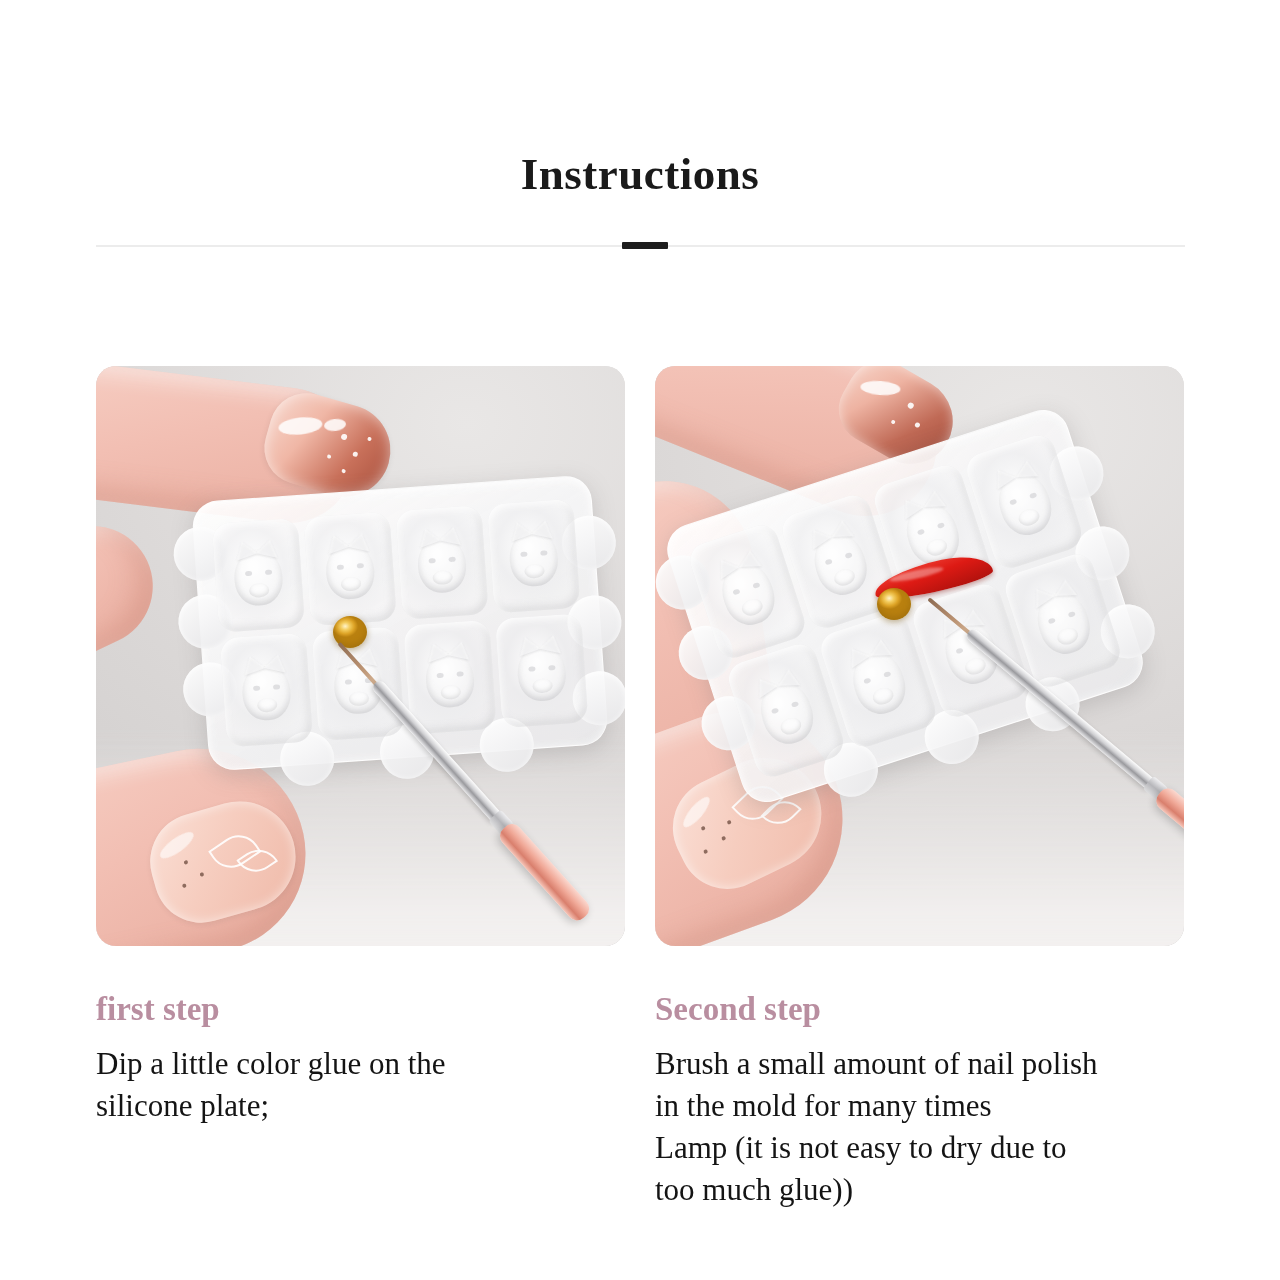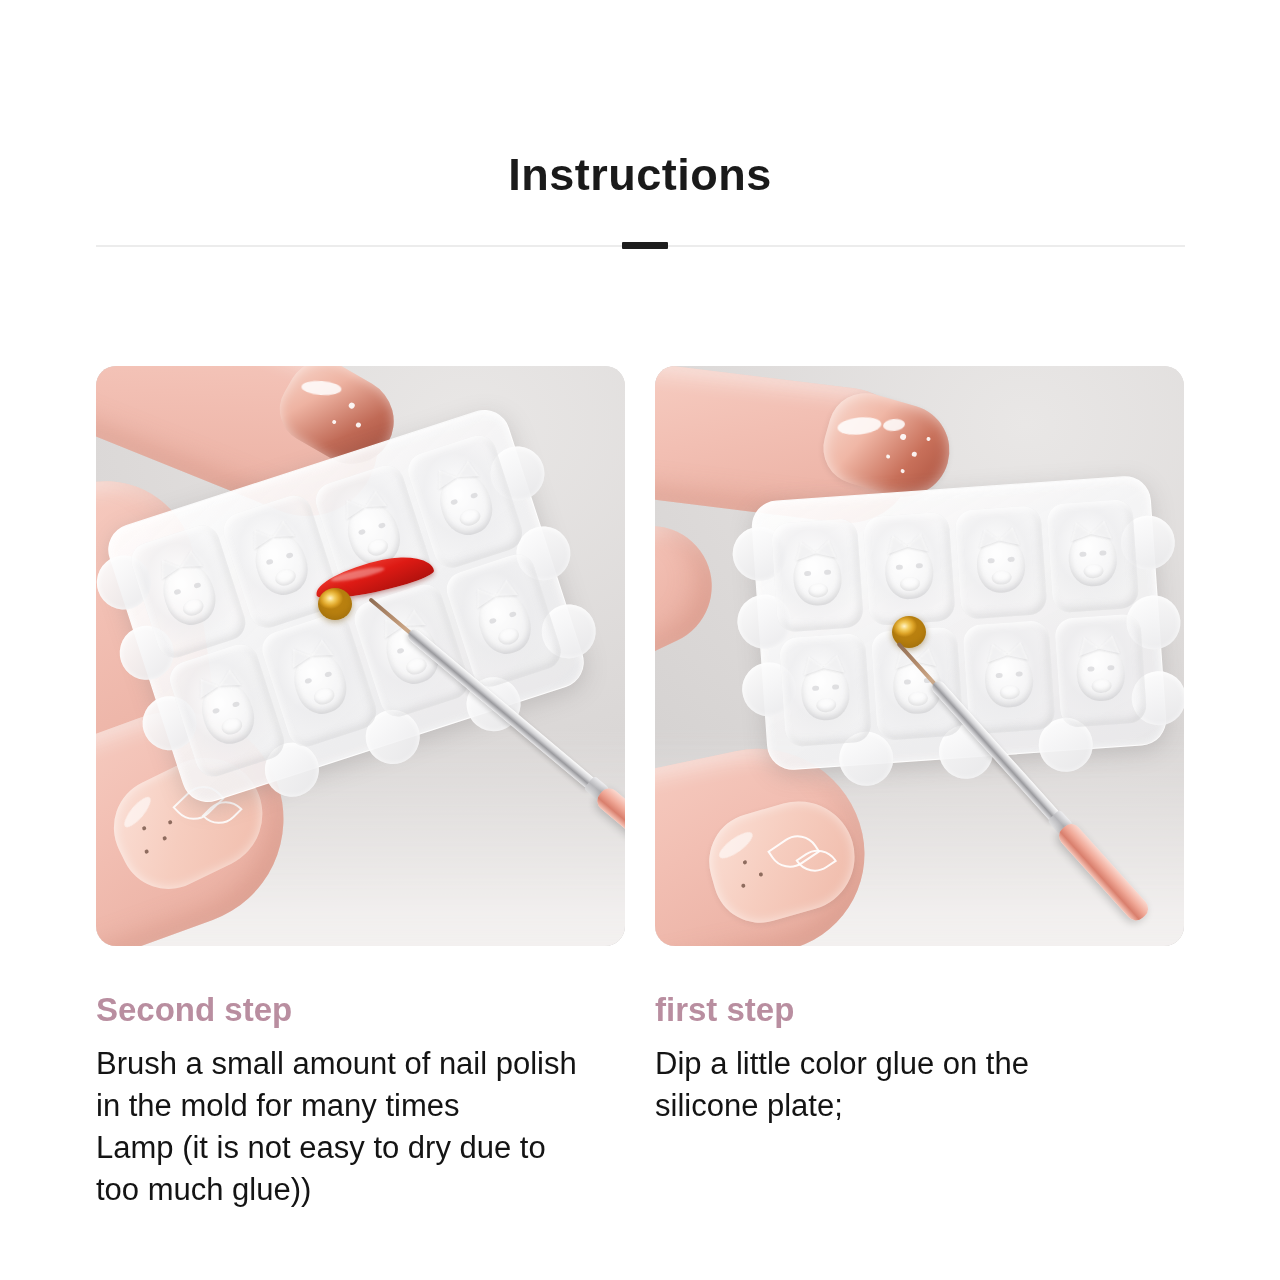--- a/index.html
+++ b/index.html
@@ -10,20 +10,21 @@
     background: #ffffff;
     font-family: "Liberation Sans", sans-serif;
     overflow: hidden;
   }
 
   .page {
     position: relative;
     width: 1172px;
     height: 1280px;
     background: #ffffff;
+    font-family: Liberation Serif, serif;
   }
 
   
   .header {
     position: absolute;
     top: 150px;
     left: 0;
     width: 1280px;
     text-align: center;
   }
@@ -422,20 +423,150 @@
   <div class="header">
     <div class="page-title">Instructions</div>
   </div>
 
   <div class="divider-wrap">
     <div class="divider-line"></div>
     <div class="divider-dash"></div>
   </div>
 
   <div class="steps">
+
+    <div class="step">
+
+      <div class="photo">
+        <div class="backdrop"></div>
+
+        <div class="finger p1-finger-top"></div>
+        <div class="p1-nail-top">
+          <div class="gloss" style="left:8px;  top:26px; width:44px; height:17px; transform:rotate(-22deg);"></div>
+          <div class="gloss" style="left:52px; top:18px; width:22px; height:12px; transform:rotate(-22deg);"></div>
+          <div class="sparkle" style="left:72px; top:30px; width:6px;  height:6px;"></div>
+          <div class="sparkle" style="left:88px; top:44px; width:5px;  height:5px;"></div>
+          <div class="sparkle" style="left:64px; top:54px; width:4px;  height:4px;"></div>
+          <div class="sparkle" style="left:98px; top:26px; width:4px;  height:4px;"></div>
+          <div class="sparkle" style="left:82px; top:64px; width:4px;  height:4px;"></div>
+        </div>
+
+        <div class="finger p1-finger-left"></div>
+
+        <div class="finger p1-thumb"></div>
+        <div class="p1-nail-thumb">
+          <div class="leaf-deco" style="left:64px; top:34px;"></div>
+          <div class="leaf-deco" style="left:88px; top:52px; width:34px; height:24px;"></div>
+          <div class="speck" style="left:34px; top:44px;"></div>
+          <div class="speck" style="left:46px; top:60px;"></div>
+          <div class="speck" style="left:26px; top:66px;"></div>
+          <div class="gloss" style="left:12px; top:20px; width:40px; height:14px; transform:rotate(-20deg); opacity:.7;"></div>
+        </div>
+
+        <div class="mold mold-1">
+          <div class="scallop" style="left:-22px;  top:24px;"></div>
+          <div class="scallop" style="left:-22px;  top:92px;"></div>
+          <div class="scallop" style="left:-22px;  top:160px;"></div>
+          <div class="scallop" style="right:-22px; top:40px;"></div>
+          <div class="scallop" style="right:-22px; top:120px;"></div>
+          <div class="scallop" style="right:-22px; top:196px;"></div>
+          <div class="scallop" style="left:70px;   bottom:-22px;"></div>
+          <div class="scallop" style="left:170px;  bottom:-22px;"></div>
+          <div class="scallop" style="left:270px;  bottom:-22px;"></div>
+
+          <div class="cavity-grid">
+            <div class="cavity">
+              <div class="cat-head">
+                  <span class="ear l"></span>
+                  <span class="ear r"></span>
+                  <span class="eye l"></span>
+                  <span class="eye r"></span>
+                  <span class="muzzle"></span>
+                </div>
+            </div>
+            <div class="cavity">
+              <div class="cat-head">
+                  <span class="ear l"></span>
+                  <span class="ear r"></span>
+                  <span class="eye l"></span>
+                  <span class="eye r"></span>
+                  <span class="muzzle"></span>
+                </div>
+            </div>
+            <div class="cavity">
+              <div class="cat-head">
+                  <span class="ear l"></span>
+                  <span class="ear r"></span>
+                  <span class="eye l"></span>
+                  <span class="eye r"></span>
+                  <span class="muzzle"></span>
+                </div>
+            </div>
+            <div class="cavity">
+              <div class="cat-head">
+                  <span class="ear l"></span>
+                  <span class="ear r"></span>
+                  <span class="eye l"></span>
+                  <span class="eye r"></span>
+                  <span class="muzzle"></span>
+                </div>
+            </div>
+            <div class="cavity">
+              <div class="cat-head">
+                  <span class="ear l"></span>
+                  <span class="ear r"></span>
+                  <span class="eye l"></span>
+                  <span class="eye r"></span>
+                  <span class="muzzle"></span>
+                </div>
+            </div>
+            <div class="cavity">
+              <div class="cat-head">
+                  <span class="ear l"></span>
+                  <span class="ear r"></span>
+                  <span class="eye l"></span>
+                  <span class="eye r"></span>
+                  <span class="muzzle"></span>
+                </div>
+            </div>
+            <div class="cavity">
+              <div class="cat-head">
+                  <span class="ear l"></span>
+                  <span class="ear r"></span>
+                  <span class="eye l"></span>
+                  <span class="eye r"></span>
+                  <span class="muzzle"></span>
+                </div>
+            </div>
+            <div class="cavity">
+              <div class="cat-head">
+                  <span class="ear l"></span>
+                  <span class="ear r"></span>
+                  <span class="eye l"></span>
+                  <span class="eye r"></span>
+                  <span class="muzzle"></span>
+                </div>
+            </div>
+          </div>
+        </div>
+
+        <div class="glue-bead" style="left:237px; top:250px;"></div>
+
+        <div class="brush" style="left:250px; top:276px; transform:rotate(48deg);">
+          <div class="brush-tip" style="left:-4px; top:4px;"></div>
+          <div class="brush-shaft" style="left:50px; top:-1px; width:185px;"></div>
+          <div class="brush-ferrule" style="left:228px; top:-3px;"></div>
+          <div class="brush-handle" style="left:244px; top:-5px; width:120px;"></div>
+        </div>
+      </div>
+
+      <div class="step-heading">first step</div>
+      <div class="step-body">Dip a little color glue on the
+silicone plate;</div>
+    </div>
 
     <div class="step">
 
       <div class="photo">
         <div class="backdrop"></div>
 
         <div class="finger p2-finger-top"></div>
         <div class="p2-nail-top">
           <div class="gloss" style="left:10px; top:22px; width:40px; height:14px; transform:rotate(-26deg);"></div>
           <div class="sparkle" style="left:62px; top:26px; width:6px; height:6px;"></div>
@@ -553,144 +684,14 @@
         </div>
       </div>
 
       <div class="step-heading">Second step</div>
       <div class="step-body">Brush a small amount of nail polish
 in the mold for many times
 Lamp (it is not easy to dry due to
 too much glue))</div>
     </div>
 
-    <div class="step">
-
-      <div class="photo">
-        <div class="backdrop"></div>
-
-        <div class="finger p1-finger-top"></div>
-        <div class="p1-nail-top">
-          <div class="gloss" style="left:8px;  top:26px; width:44px; height:17px; transform:rotate(-22deg);"></div>
-          <div class="gloss" style="left:52px; top:18px; width:22px; height:12px; transform:rotate(-22deg);"></div>
-          <div class="sparkle" style="left:72px; top:30px; width:6px;  height:6px;"></div>
-          <div class="sparkle" style="left:88px; top:44px; width:5px;  height:5px;"></div>
-          <div class="sparkle" style="left:64px; top:54px; width:4px;  height:4px;"></div>
-          <div class="sparkle" style="left:98px; top:26px; width:4px;  height:4px;"></div>
-          <div class="sparkle" style="left:82px; top:64px; width:4px;  height:4px;"></div>
-        </div>
-
-        <div class="finger p1-finger-left"></div>
-
-        <div class="finger p1-thumb"></div>
-        <div class="p1-nail-thumb">
-          <div class="leaf-deco" style="left:64px; top:34px;"></div>
-          <div class="leaf-deco" style="left:88px; top:52px; width:34px; height:24px;"></div>
-          <div class="speck" style="left:34px; top:44px;"></div>
-          <div class="speck" style="left:46px; top:60px;"></div>
-          <div class="speck" style="left:26px; top:66px;"></div>
-          <div class="gloss" style="left:12px; top:20px; width:40px; height:14px; transform:rotate(-20deg); opacity:.7;"></div>
-        </div>
-
-        <div class="mold mold-1">
-          <div class="scallop" style="left:-22px;  top:24px;"></div>
-          <div class="scallop" style="left:-22px;  top:92px;"></div>
-          <div class="scallop" style="left:-22px;  top:160px;"></div>
-          <div class="scallop" style="right:-22px; top:40px;"></div>
-          <div class="scallop" style="right:-22px; top:120px;"></div>
-          <div class="scallop" style="right:-22px; top:196px;"></div>
-          <div class="scallop" style="left:70px;   bottom:-22px;"></div>
-          <div class="scallop" style="left:170px;  bottom:-22px;"></div>
-          <div class="scallop" style="left:270px;  bottom:-22px;"></div>
-
-          <div class="cavity-grid">
-            <div class="cavity">
-              <div class="cat-head">
-                  <span class="ear l"></span>
-                  <span class="ear r"></span>
-                  <span class="eye l"></span>
-                  <span class="eye r"></span>
-                  <span class="muzzle"></span>
-                </div>
-            </div>
-            <div class="cavity">
-              <div class="cat-head">
-                  <span class="ear l"></span>
-                  <span class="ear r"></span>
-                  <span class="eye l"></span>
-                  <span class="eye r"></span>
-                  <span class="muzzle"></span>
-                </div>
-            </div>
-            <div class="cavity">
-              <div class="cat-head">
-                  <span class="ear l"></span>
-                  <span class="ear r"></span>
-                  <span class="eye l"></span>
-                  <span class="eye r"></span>
-                  <span class="muzzle"></span>
-                </div>
-            </div>
-            <div class="cavity">
-              <div class="cat-head">
-                  <span class="ear l"></span>
-                  <span class="ear r"></span>
-                  <span class="eye l"></span>
-                  <span class="eye r"></span>
-                  <span class="muzzle"></span>
-                </div>
-            </div>
-            <div class="cavity">
-              <div class="cat-head">
-                  <span class="ear l"></span>
-                  <span class="ear r"></span>
-                  <span class="eye l"></span>
-                  <span class="eye r"></span>
-                  <span class="muzzle"></span>
-                </div>
-            </div>
-            <div class="cavity">
-              <div class="cat-head">
-                  <span class="ear l"></span>
-                  <span class="ear r"></span>
-                  <span class="eye l"></span>
-                  <span class="eye r"></span>
-                  <span class="muzzle"></span>
-                </div>
-            </div>
-            <div class="cavity">
-              <div class="cat-head">
-                  <span class="ear l"></span>
-                  <span class="ear r"></span>
-                  <span class="eye l"></span>
-                  <span class="eye r"></span>
-                  <span class="muzzle"></span>
-                </div>
-            </div>
-            <div class="cavity">
-              <div class="cat-head">
-                  <span class="ear l"></span>
-                  <span class="ear r"></span>
-                  <span class="eye l"></span>
-                  <span class="eye r"></span>
-                  <span class="muzzle"></span>
-                </div>
-            </div>
-          </div>
-        </div>
-
-        <div class="glue-bead" style="left:237px; top:250px;"></div>
-
-        <div class="brush" style="left:250px; top:276px; transform:rotate(48deg);">
-          <div class="brush-tip" style="left:-4px; top:4px;"></div>
-          <div class="brush-shaft" style="left:50px; top:-1px; width:185px;"></div>
-          <div class="brush-ferrule" style="left:228px; top:-3px;"></div>
-          <div class="brush-handle" style="left:244px; top:-5px; width:120px;"></div>
-        </div>
-      </div>
-
-      <div class="step-heading">first step</div>
-      <div class="step-body">Dip a little color glue on the
-silicone plate;</div>
-    </div>
-
   </div>
 </div>
 
 </body></html>

